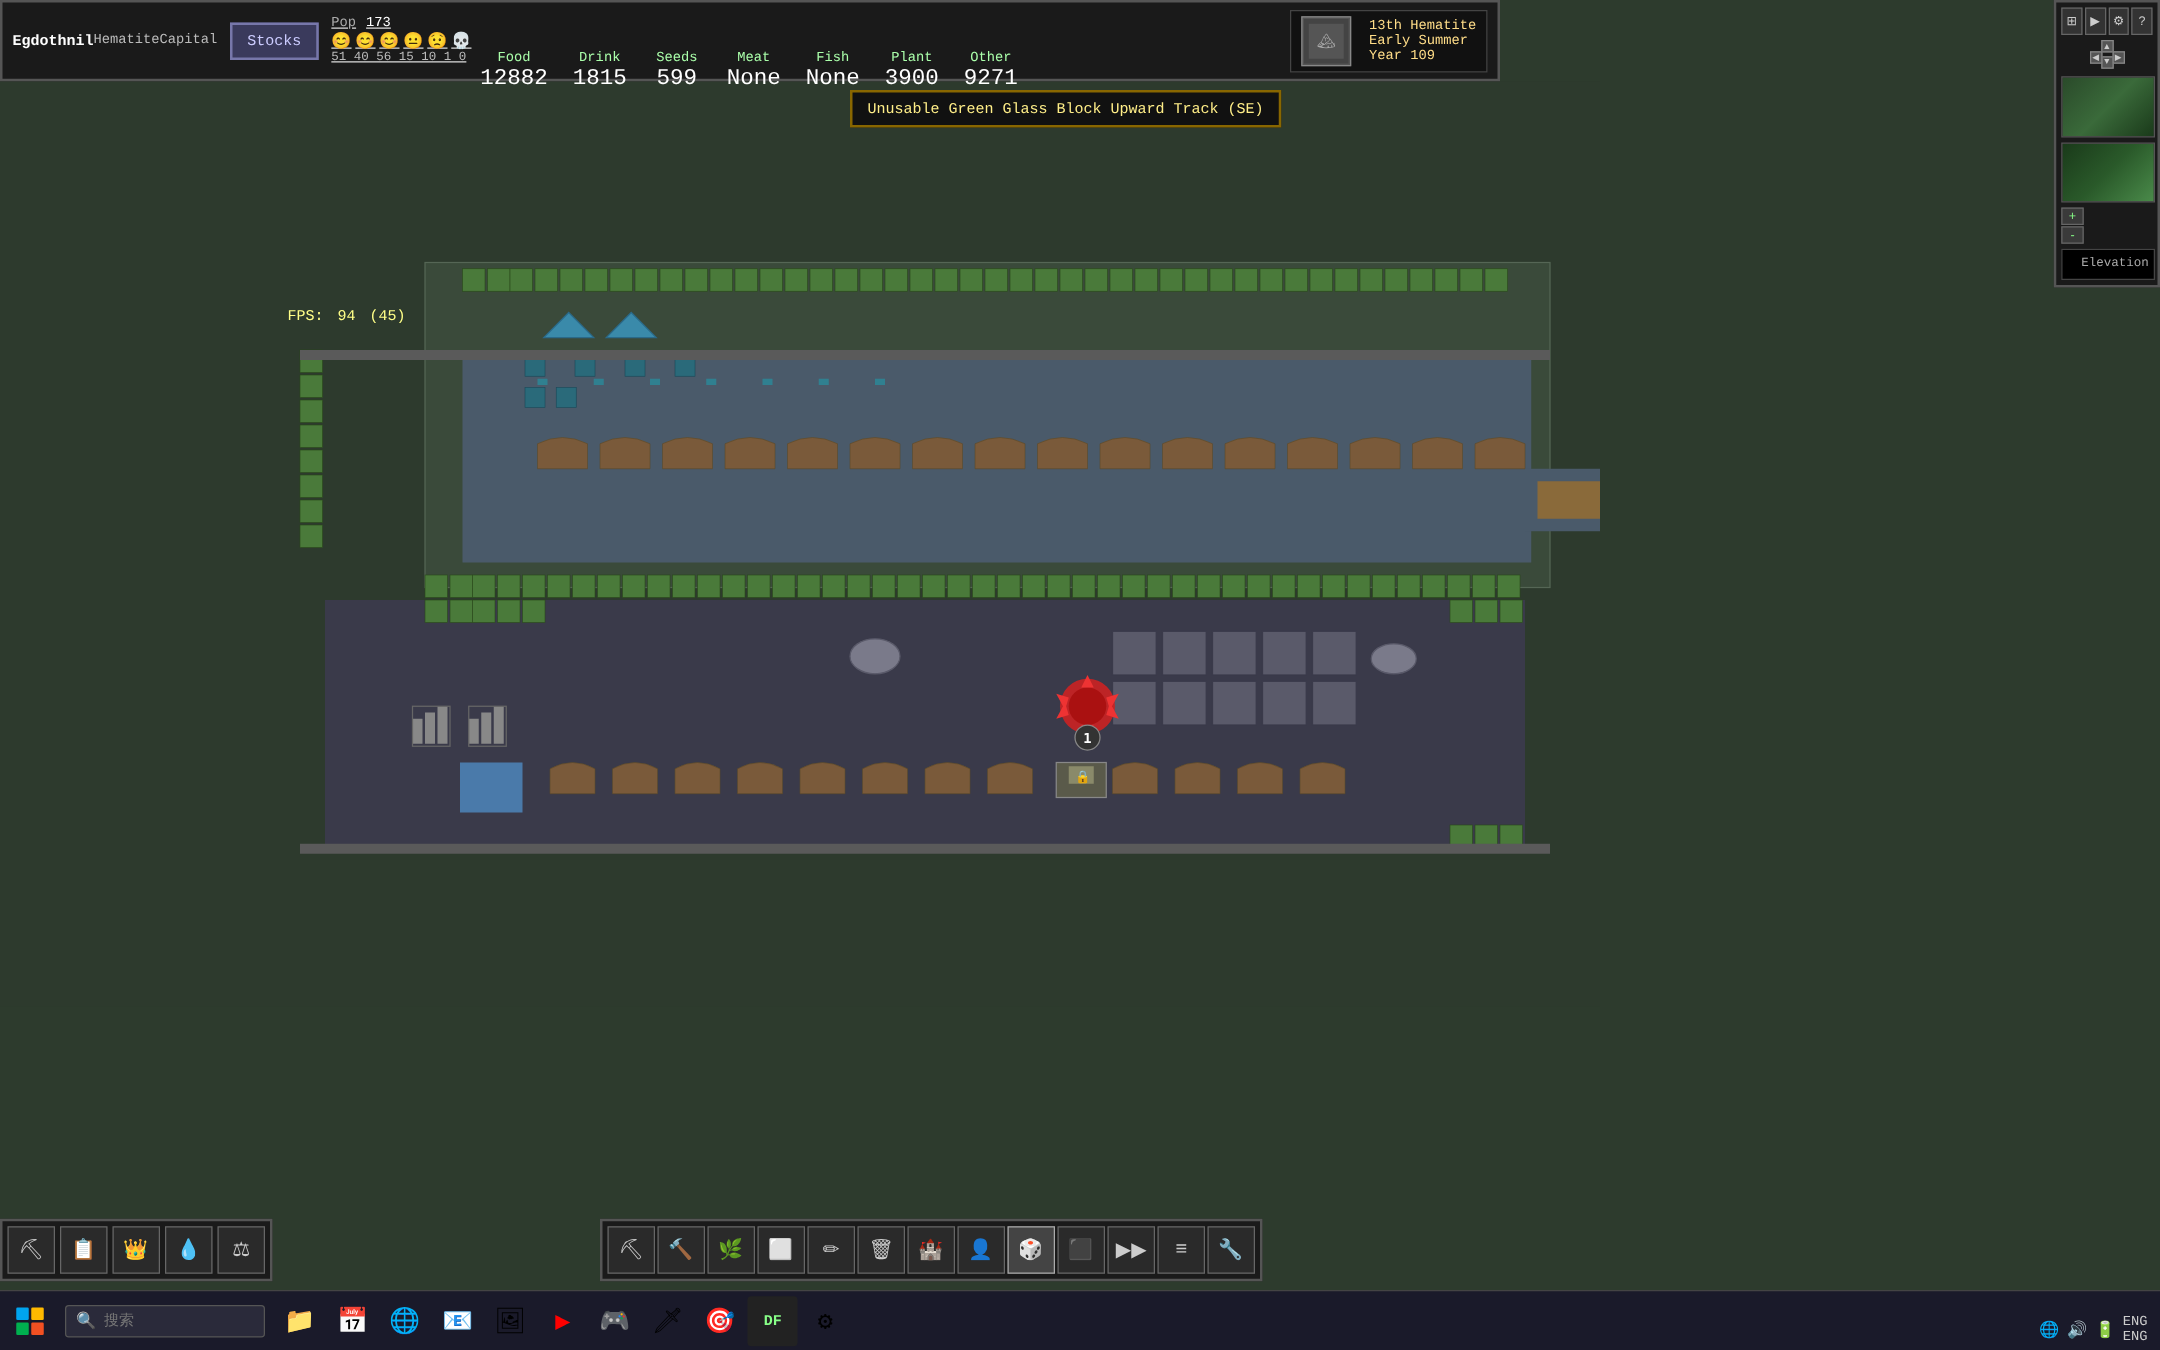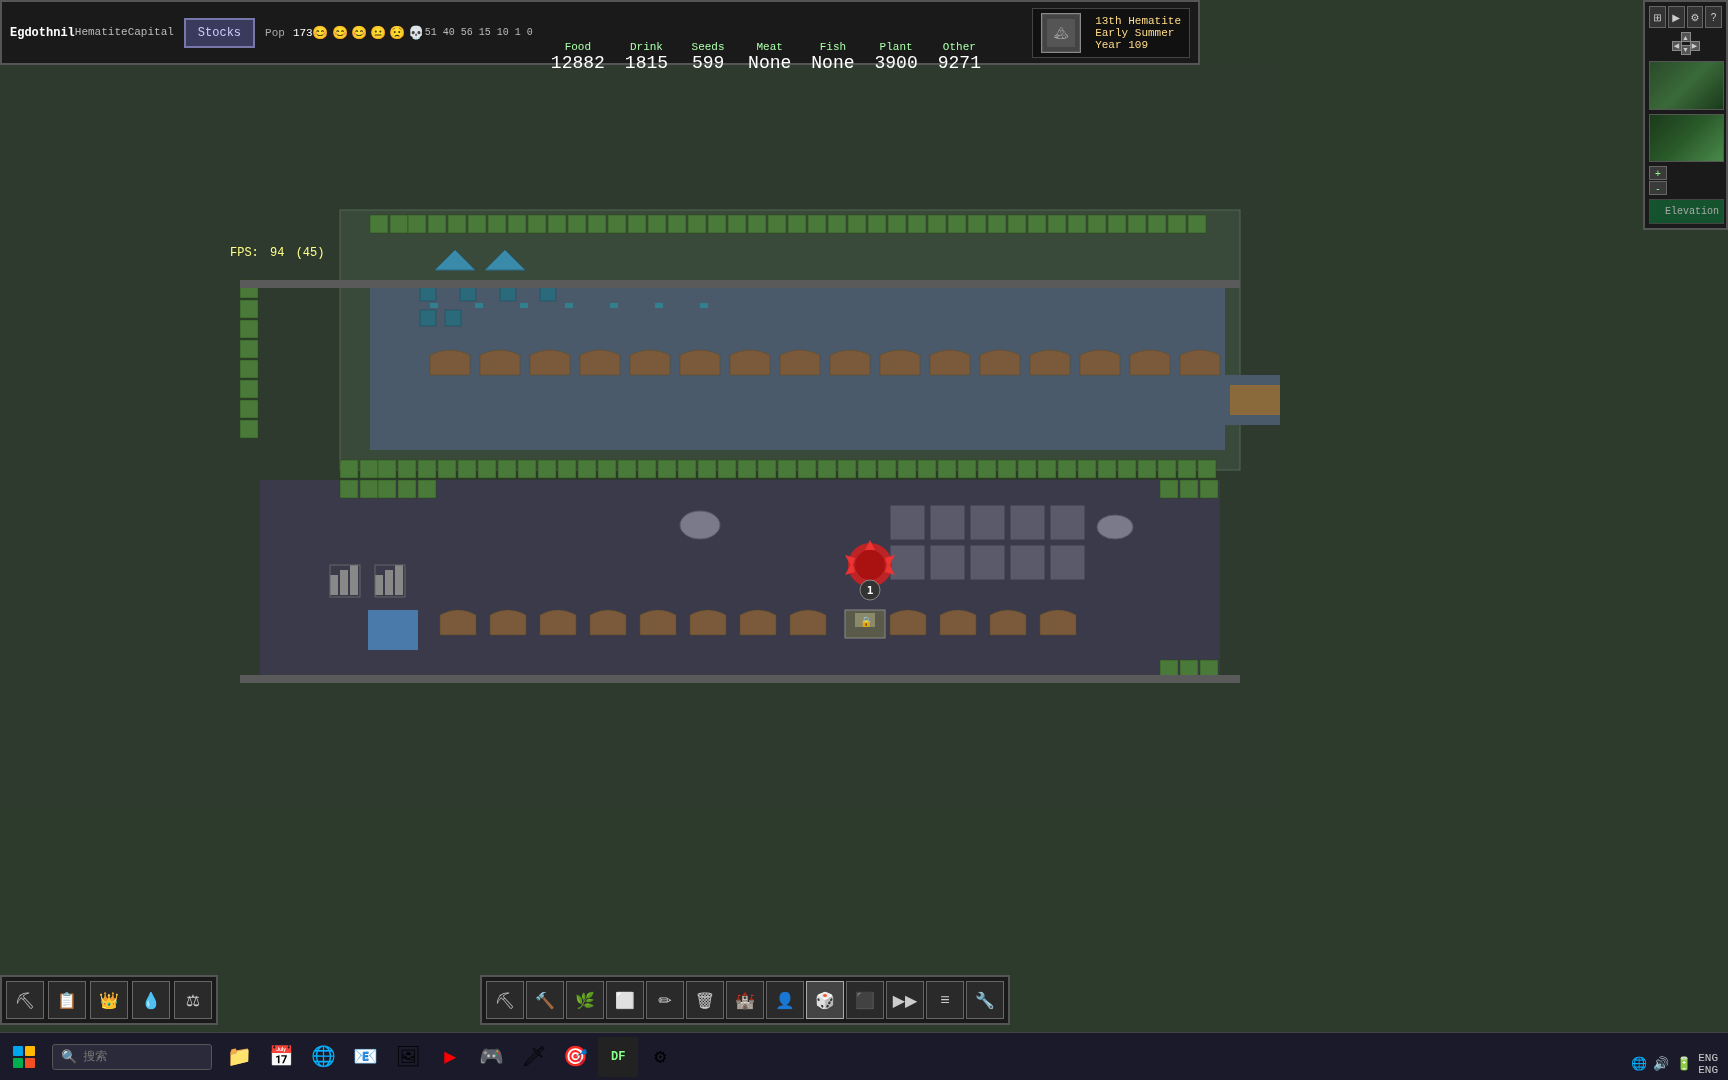--- a/index.html
+++ b/index.html
@@ -56,24 +56,25 @@
       color: #ccccff;
       font-size: 12px;
       padding: 6px 12px;
       cursor: pointer;
       margin: 0 10px;
       font-family: 'Courier New', monospace;
     }
 
     #pop-section {
       display: flex;
-      flex-direction: row;
+      flex-direction: column;
       color: #ddd;
       font-size: 11px;
-      margin-right: 18px;
+      margin-right: 7px;
+      text-decoration: underline;
     }
 
     .pop-row {
       display: flex;
       align-items: center;
       gap: 4px;
     }
 
     .emoji-face { font-size: 13px; }
 
@@ -181,21 +182,21 @@
       width: 75px;
       height: 60px;
       background: linear-gradient(135deg, #1a3a1a, #2a5a2a, #4a8a4a);
       border: 1px solid #555;
       margin-top: 2px;
     }
 
     .elevation-bar {
       width: 75px;
       height: 30px;
-      background: #14532d;
+      background: #000000;
       border: 1px solid #444;
       display: flex;
       align-items: center;
       justify-content: flex-end;
       padding-right: 4px;
       margin-top: 2px;
     }
 
     .elevation-text {
       color: #aaa;
@@ -725,20 +726,23 @@
         </div>
         <div>
           <div class="date-text">13th Hematite</div>
           <div class="date-text">Early Summer</div>
           <div class="date-text">Year 109</div>
         </div>
       </div>
     </div>
   </div>
 
+  <div id="tooltip">
+    <span>Unusable Green Glass Block Upward Track (SE)</span>
+  </div>
 
   <div id="right-sidebar">
     <div class="sidebar-icons-row">
       <button class="sidebar-btn">⊞</button>
       <button class="sidebar-btn">▶</button>
       <button class="sidebar-btn">⚙</button>
       <button class="sidebar-btn">?</button>
     </div>
 
     <div style="position:relative;width:28px;height:28px;margin:2px auto;">

